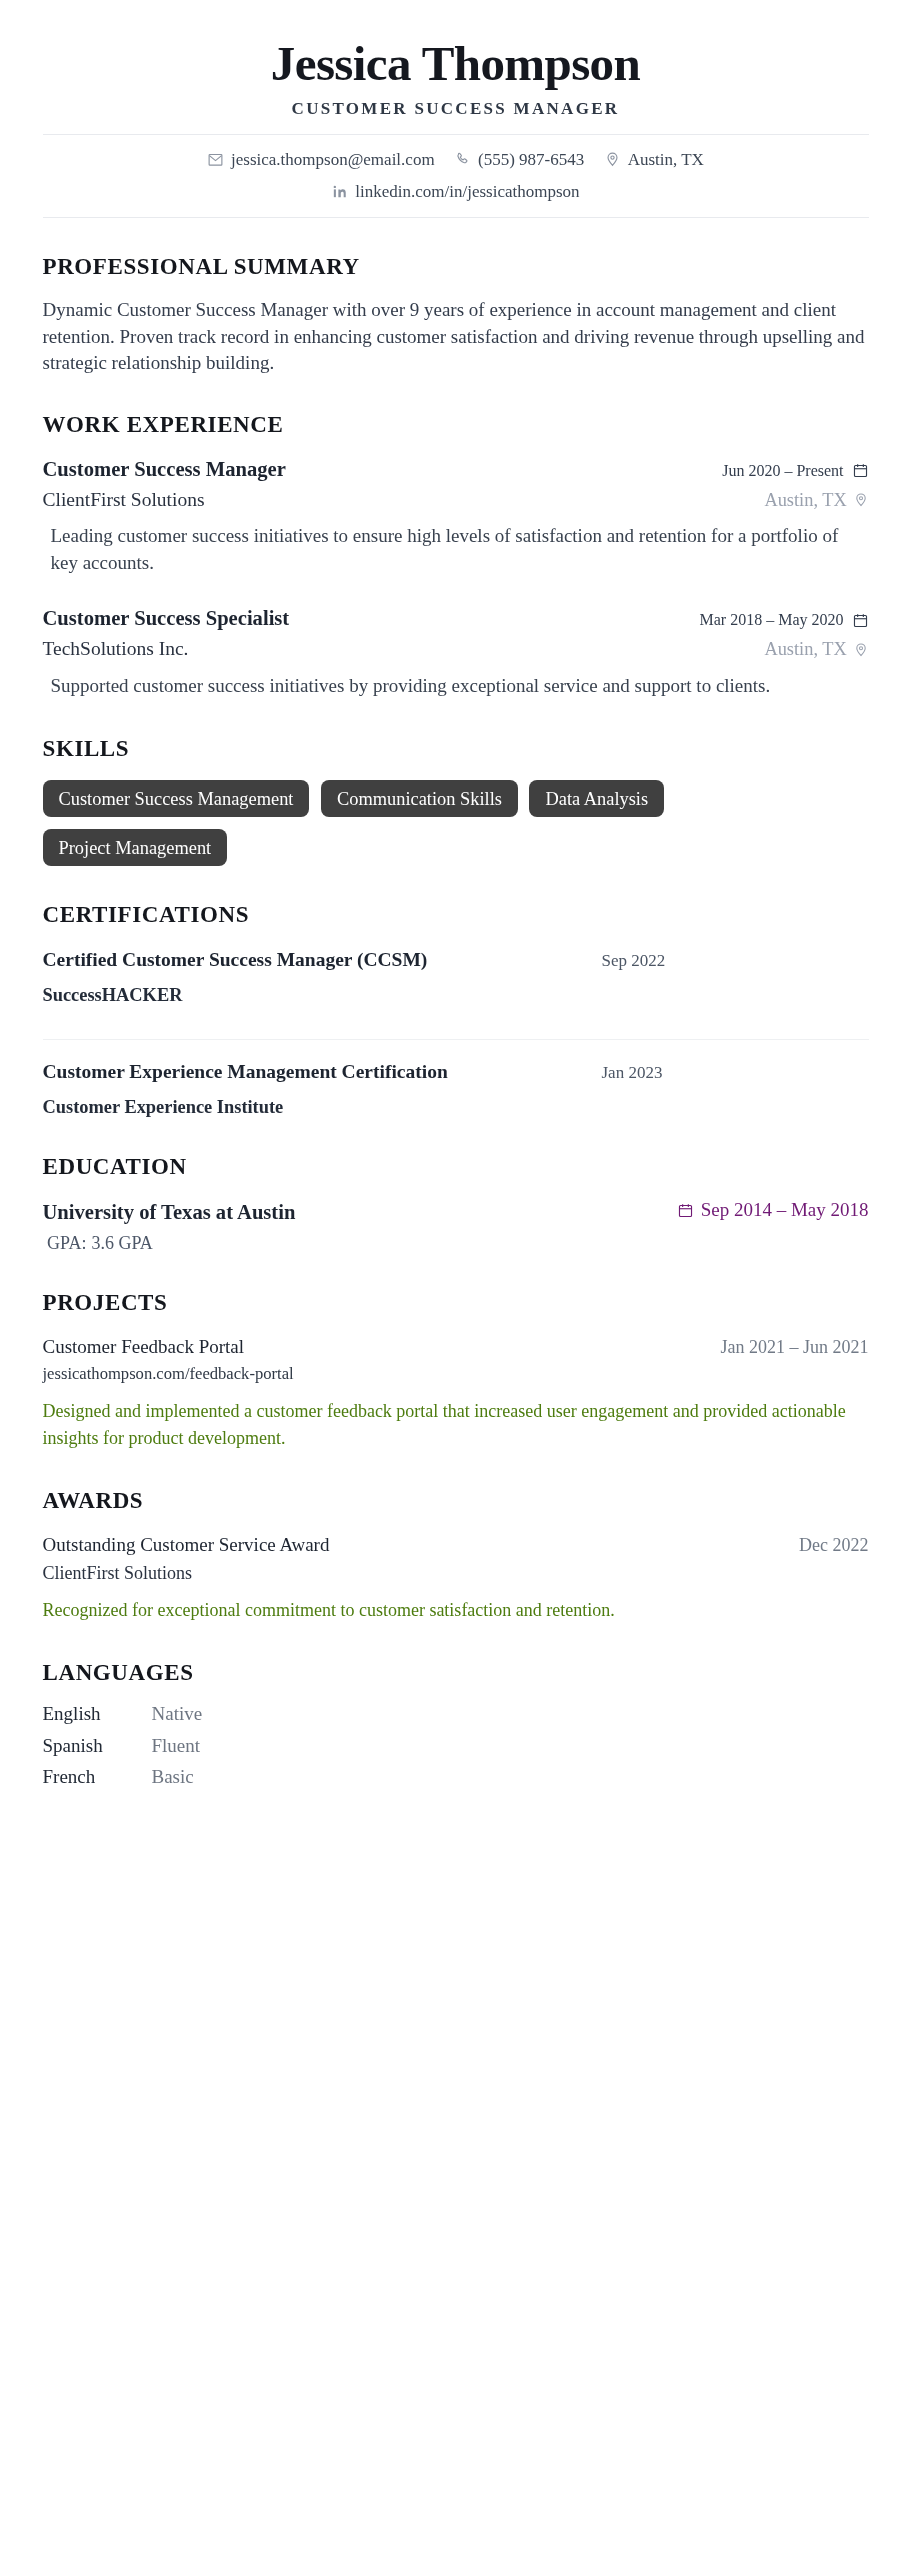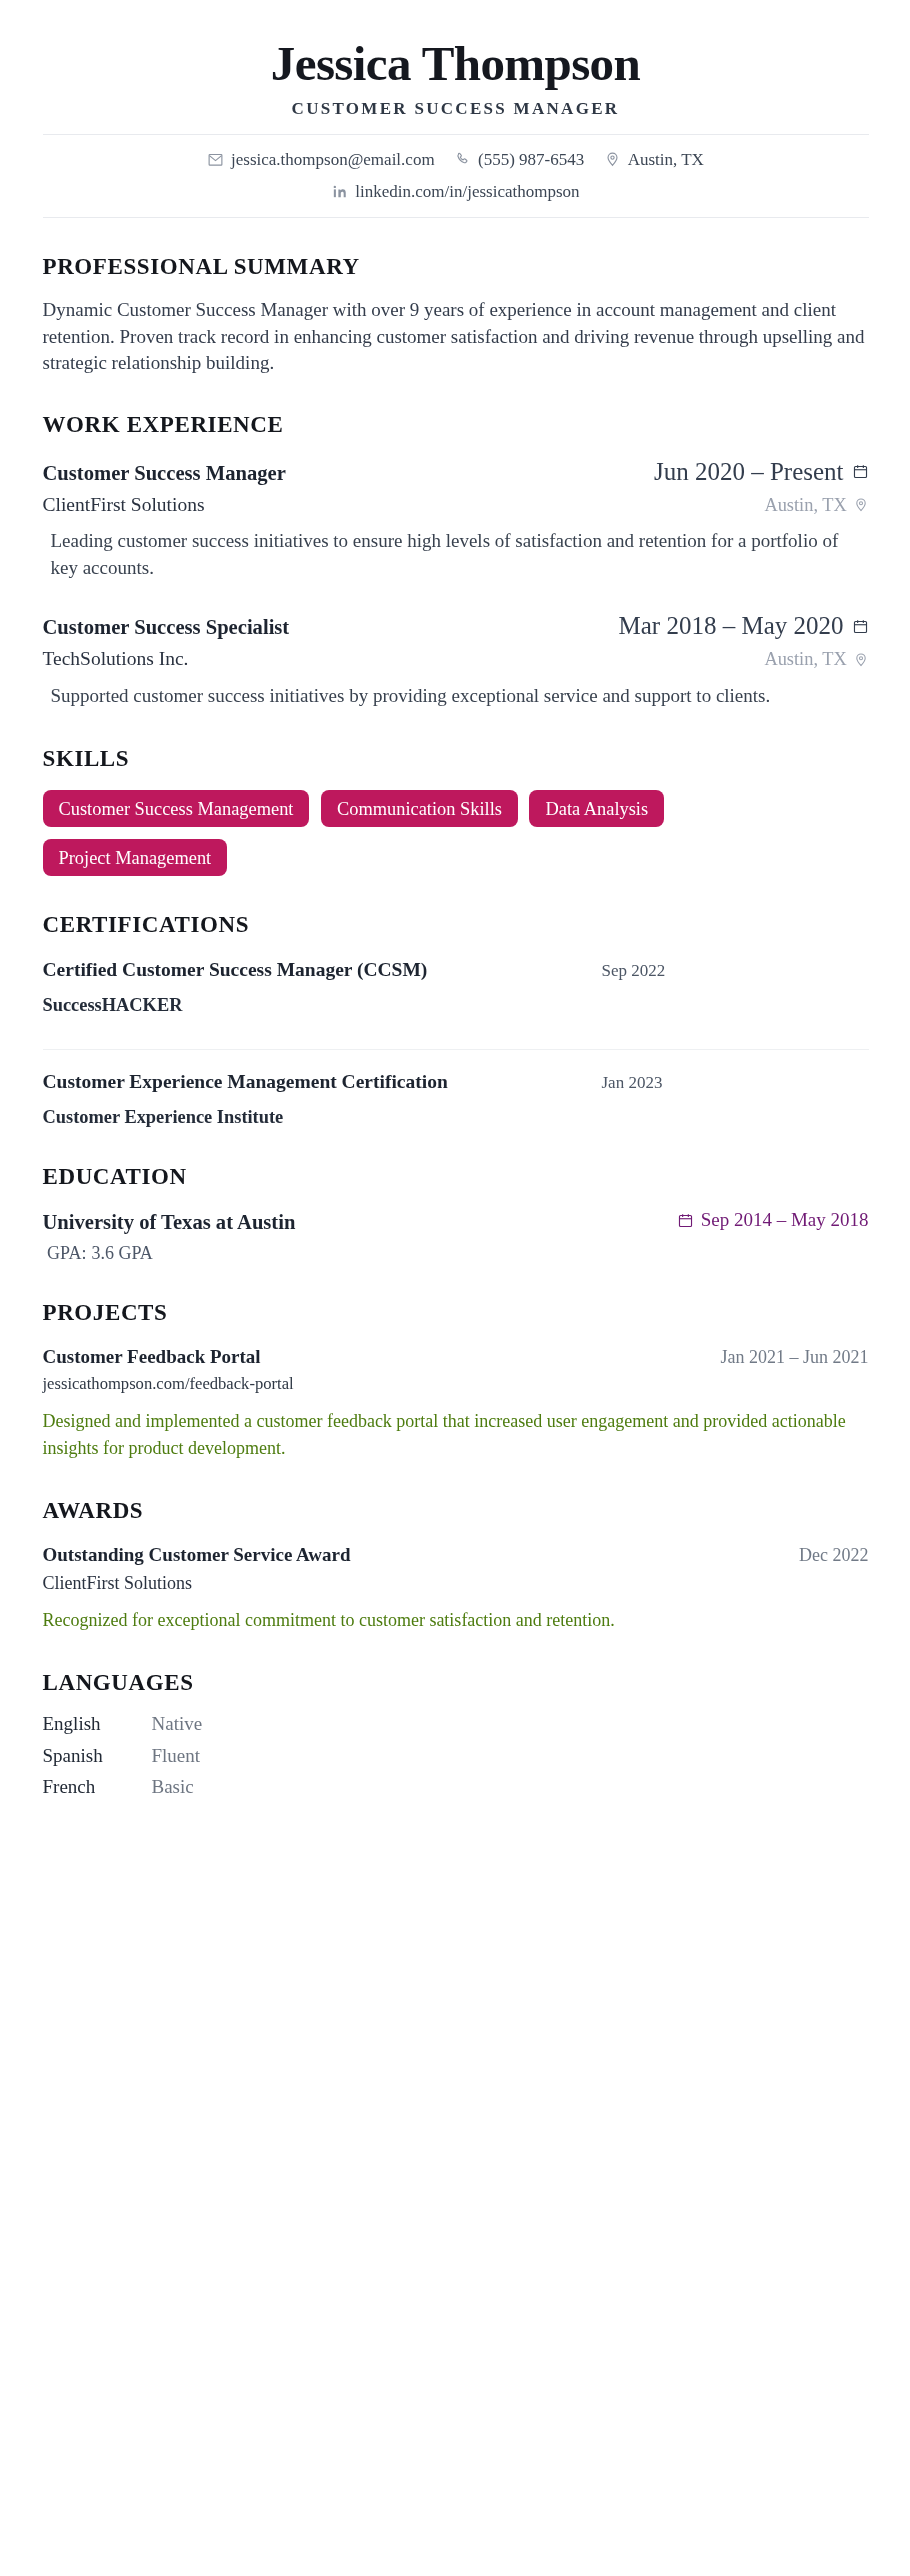--- a/index.html
+++ b/index.html
@@ -40,34 +40,34 @@
     margin-top: 17px; font-size: 19px; line-height: 1.38;
     color: #343d4c; max-width: 826px;
   }
 
   
   .job { margin-top: 19.5px; }
   .job + .job { margin-top: 30px; }
   .row-split { display: flex; justify-content: space-between; align-items: baseline; }
   .job-name { font-size: 20.6px; font-weight: 700; color: #1d2430; }
   .job-dates { display: flex; align-items: center; gap: 8px;
-               font-size: 25px; color: #333d4d; }
+               font-size: 16px; color: #333d4d; }
   .job-dates svg, .edu-dates svg { width: 17px; height: 17px; }
   .company-row { margin-top: 8px; }
   .company { font-size: 19.5px; color: #2a3240; }
   .location { display: flex; align-items: center; gap: 5.7px;
               font-size: 18.4px; color: #9aa1ae; }
   .location svg { width: 16px; height: 16px; }
   .job-desc { margin-top: 12.6px; padding-left: 8px; font-size: 19px;
               line-height: 1.42; color: #39424f; max-width: 809px; }
 
   
   .chips { margin-top: 18.4px; display: flex; flex-wrap: wrap; gap: 11.5px; max-width: 746px; }
   .chip {
-    background: #be185d; color: #ffffff; font-size: 18.4px;
+    background: #404040; color: #ffffff; font-size: 18.4px;
     padding: 8.6px 16px; border-radius: 8px; line-height: 1.1;
   }
 
   
   .cert { margin-top: 20.6px; display: grid; grid-template-columns: 559px 1fr; }
   .cert-title { font-size: 19.5px; font-weight: 700; color: #1d2430; }
   .cert-date { font-size: 17px; color: #4c5665; padding-top: 2.3px; }
   .cert-issuer { grid-column: 1 / -1; margin-top: 13.8px;
                  font-size: 18.4px; font-weight: 700; color: #242c39; }
   .cert-rule { height: 1.1px; background: #eef0f2; margin: 33px 0 11.5px 0; }
@@ -75,21 +75,21 @@
   
   .edu-school { font-size: 20.6px; font-weight: 700; color: #1d2430; }
   .edu-dates { display: flex; align-items: center; gap: 6.9px;
                font-size: 19px; color: #701a75; }
   .edu-degree { margin-top: 11.5px; font-size: 19px; color: #4d5768; line-height: 1.45; }
   .gpa-row { margin-top: 9.2px; padding-left: 4.6px; display: flex; gap: 5px;
              font-size: 18px; color: #4d5768; }
 
   
   .item-block { margin-top: 19.5px; }
-  .item-name { font-size: 19px; font-weight: 700; color: #1d2430; }
+  .item-name { font-size: 19px; font-weight: 400; color: #1d2430; }
   .item-date { font-size: 18px; color: #717a87; }
   .item-sub { margin-top: 6.9px; font-size: 16.6px; color: #2f3845; }
   .item-sub.issuer { font-size: 18px; color: #2a3240; }
   .item-desc { margin-top: 13.8px; font-size: 18px; color: #4d7c0f;
                line-height: 1.5; max-width: 809px; }
 
   
   .lang-table { margin-top: 17px; }
   .lang-row { display: flex; margin-bottom: 9.2px; }
   .lang-name { width: 109px; font-size: 19px; color: #222a36; }

